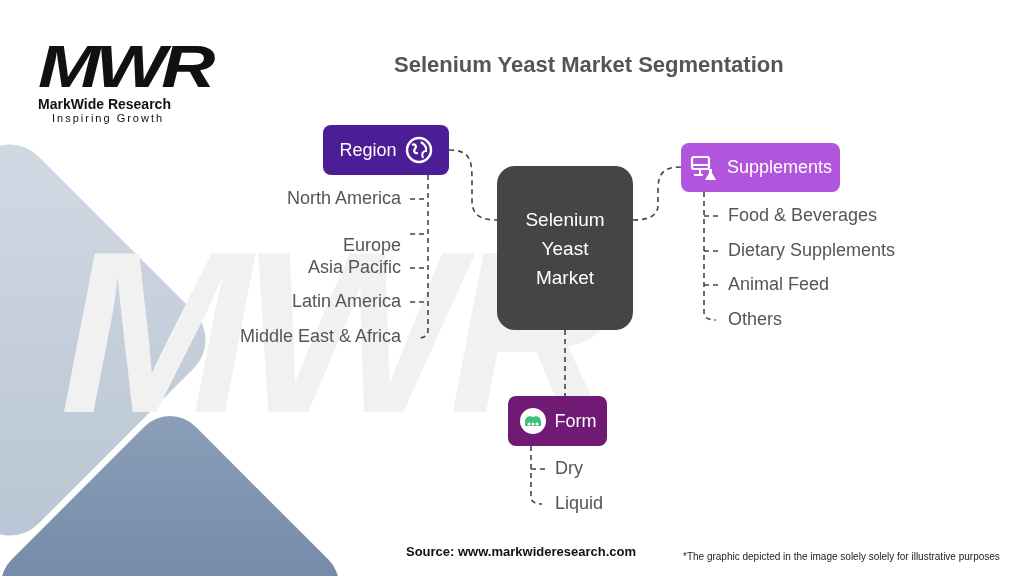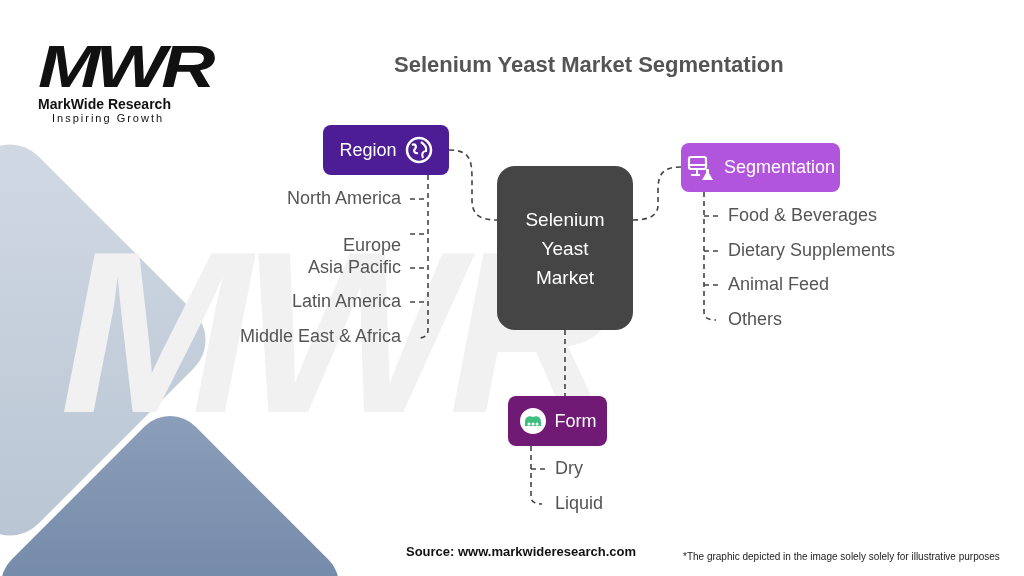--- a/index.html
+++ b/index.html
@@ -75,21 +75,21 @@
 </div>
 
 <div class="abs cat application">
   <svg width="30" height="30" viewBox="0 0 30 30">
     <rect x="3" y="4" width="17" height="12" rx="2" fill="none" stroke="#fff" stroke-width="2.2"></rect>
     <line x1="3" y1="12" x2="20" y2="12" stroke="#fff" stroke-width="2"></line>
     <line x1="11" y1="16" x2="11" y2="21" stroke="#fff" stroke-width="2"></line>
     <line x1="5" y1="22" x2="14" y2="22" stroke="#fff" stroke-width="2"></line>
     <path d="M20 16 L20 20 L16 27 L27 27 L23 20 L23 16 Z" fill="#fff"></path>
   </svg>
-  <span>Segmentation</span>
+  <span>Supplements</span>
 </div>
 
 <div class="abs cat form">
   <svg width="28" height="28" viewBox="0 0 28 28">
     <circle cx="14" cy="14" r="13" fill="#fff"></circle>
     <path d="M6 15 C6 10 10 8 14 10 C18 8 22 10 22 15 L22 19 L6 19 Z" fill="#3dbf7d"></path>
     <circle cx="10" cy="17" r="1.5" fill="#fff"></circle>
     <circle cx="14" cy="17" r="1.5" fill="#fff"></circle>
     <circle cx="18" cy="17" r="1.5" fill="#fff"></circle>
   </svg>

